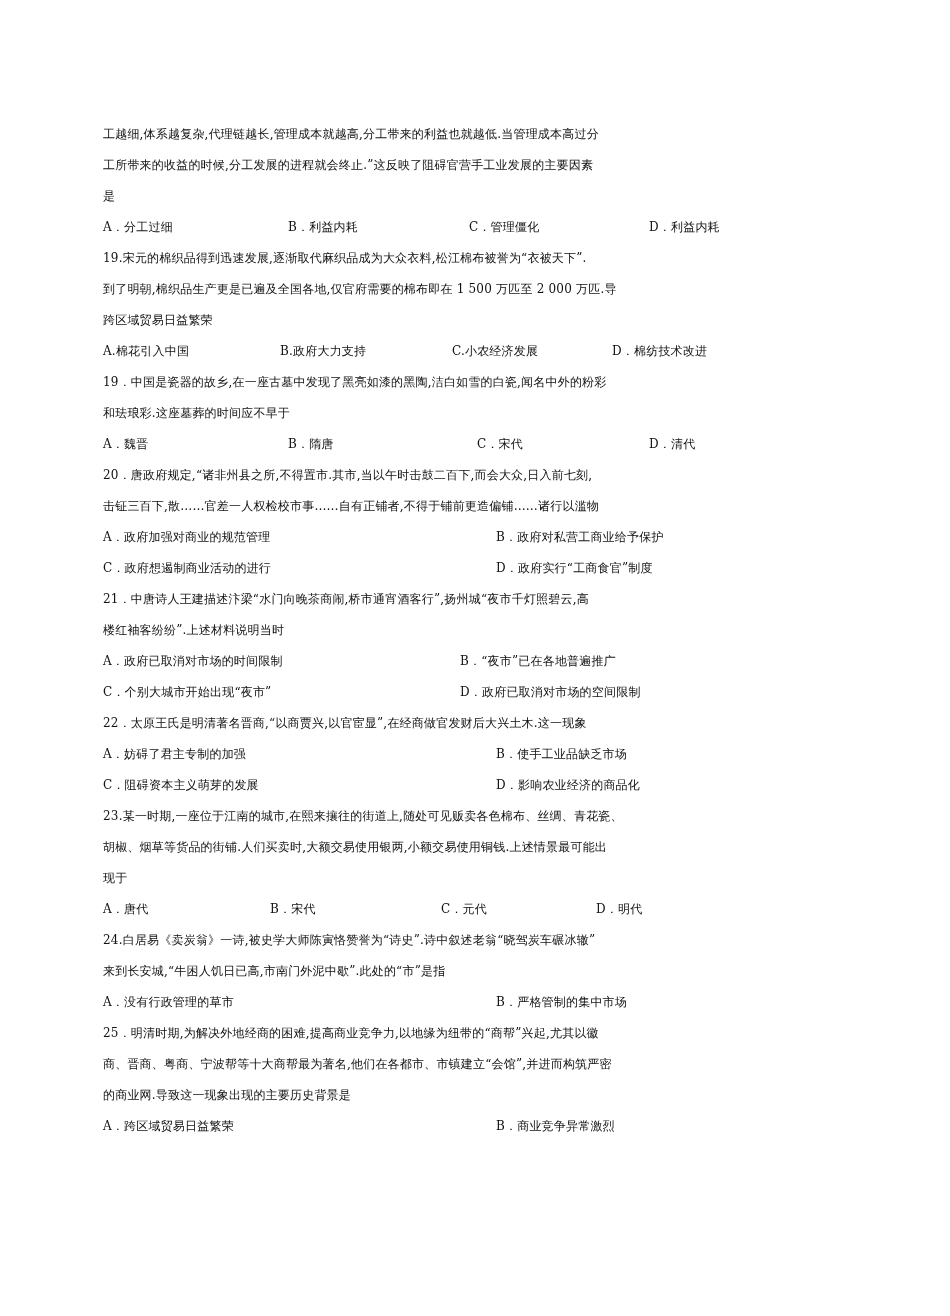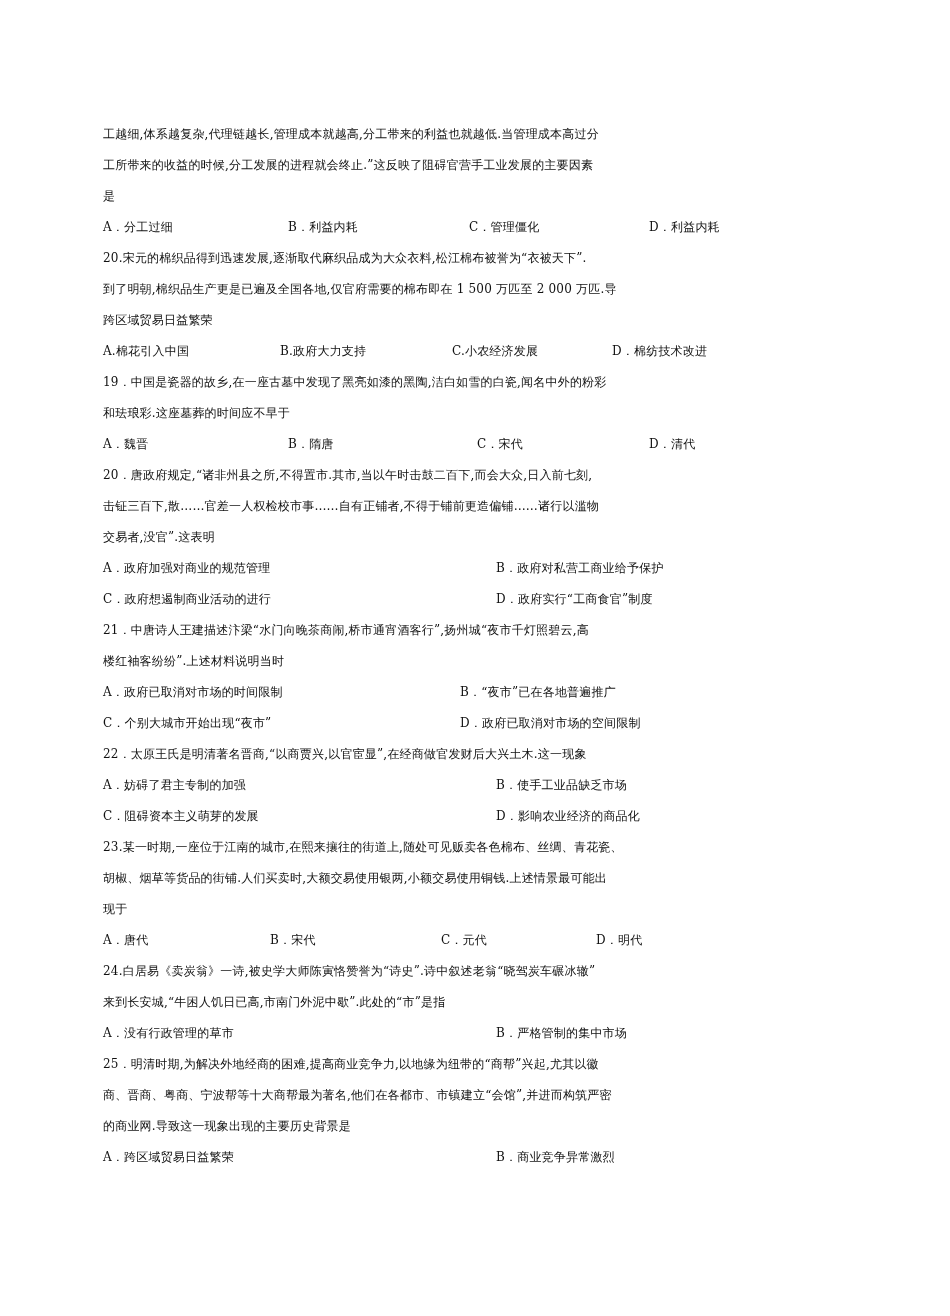--- a/index.html
+++ b/index.html
@@ -23,42 +23,41 @@
   <div class="line">工越细,体系越复杂,代理链越长,管理成本就越高,分工带来的利益也就越低.当管理成本高过分</div>
   <div class="line">工所带来的收益的时候,分工发展的进程就会终止.”这反映了阻碍官营手工业发展的主要因素</div>
   <div class="line">是</div>
   <div class="line">
     <span class="opt" style="left:0px">A．分工过细</span>
     <span class="opt" style="left:185px">B．利益内耗</span>
     <span class="opt" style="left:366px">C．管理僵化</span>
     <span class="opt" style="left:546px">D．利益内耗</span>
   </div>
 
-  <div class="line">20.宋元的棉织品得到迅速发展,逐渐取代麻织品成为大众衣料,松江棉布被誉为“衣被天下”.</div>
+  <div class="line">19.宋元的棉织品得到迅速发展,逐渐取代麻织品成为大众衣料,松江棉布被誉为“衣被天下”.</div>
   <div class="line">到了明朝,棉织品生产更是已遍及全国各地,仅官府需要的棉布即在 1 500 万匹至 2 000 万匹.导</div>
   <div class="line">跨区域贸易日益繁荣</div>
   <div class="line">
     <span class="opt" style="left:0px">A.棉花引入中国</span>
     <span class="opt" style="left:177px">B.政府大力支持</span>
     <span class="opt" style="left:349px">C.小农经济发展</span>
     <span class="opt" style="left:509px">D．棉纺技术改进</span>
   </div>
 
   <div class="line">19．中国是瓷器的故乡,在一座古墓中发现了黑亮如漆的黑陶,洁白如雪的白瓷,闻名中外的粉彩</div>
   <div class="line">和珐琅彩.这座墓葬的时间应不早于</div>
   <div class="line">
     <span class="opt" style="left:0px">A．魏晋</span>
     <span class="opt" style="left:185px">B．隋唐</span>
     <span class="opt" style="left:374px">C．宋代</span>
     <span class="opt" style="left:546px">D．清代</span>
   </div>
 
   <div class="line">20．唐政府规定,“诸非州县之所,不得置市.其市,当以午时击鼓二百下,而会大众,日入前七刻,</div>
   <div class="line">击钲三百下,散……官差一人权检校市事……自有正铺者,不得于铺前更造偏铺……诸行以滥物</div>
-  <div class="line">交易者,没官”.这表明</div>
   <div class="line">
     <span class="opt" style="left:0px">A．政府加强对商业的规范管理</span>
     <span class="opt" style="left:393px">B．政府对私营工商业给予保护</span>
   </div>
   <div class="line">
     <span class="opt" style="left:0px">C．政府想遏制商业活动的进行</span>
     <span class="opt" style="left:393px">D．政府实行“工商食官”制度</span>
   </div>
 
   <div class="line">21．中唐诗人王建描述汴梁“水门向晚茶商闹,桥市通宵酒客行”,扬州城“夜市千灯照碧云,高</div>

